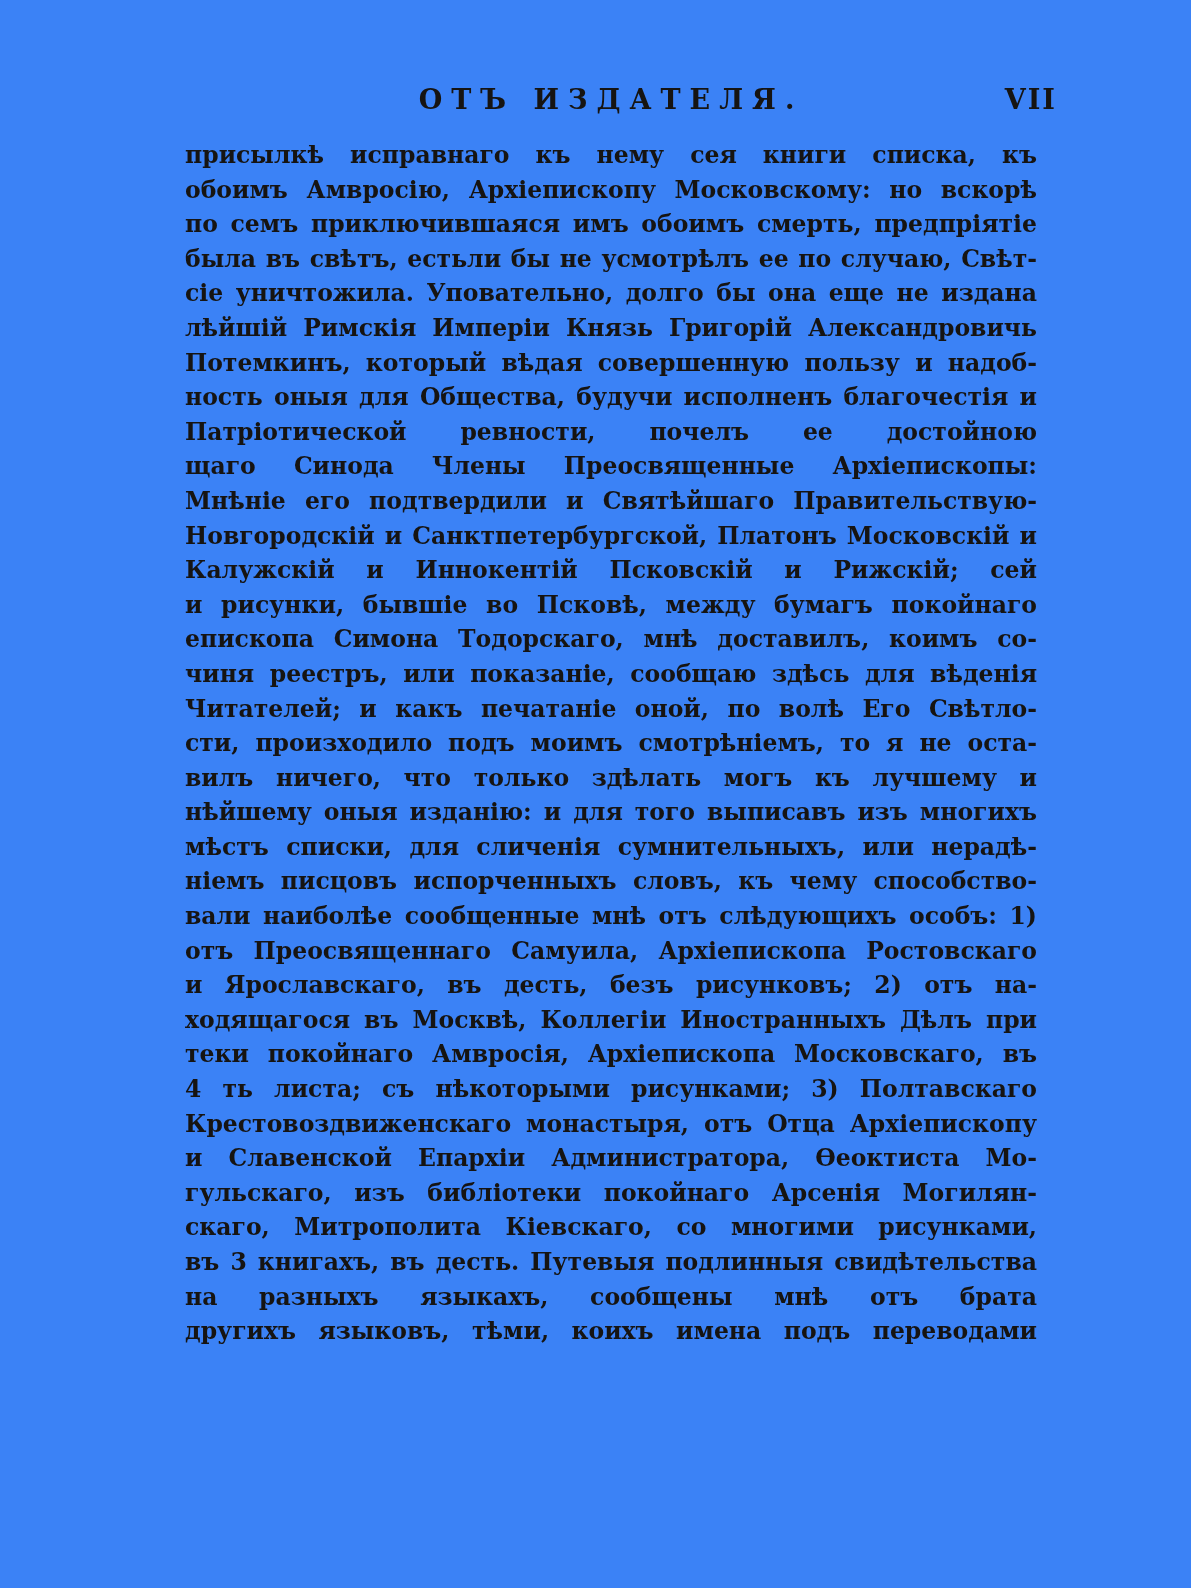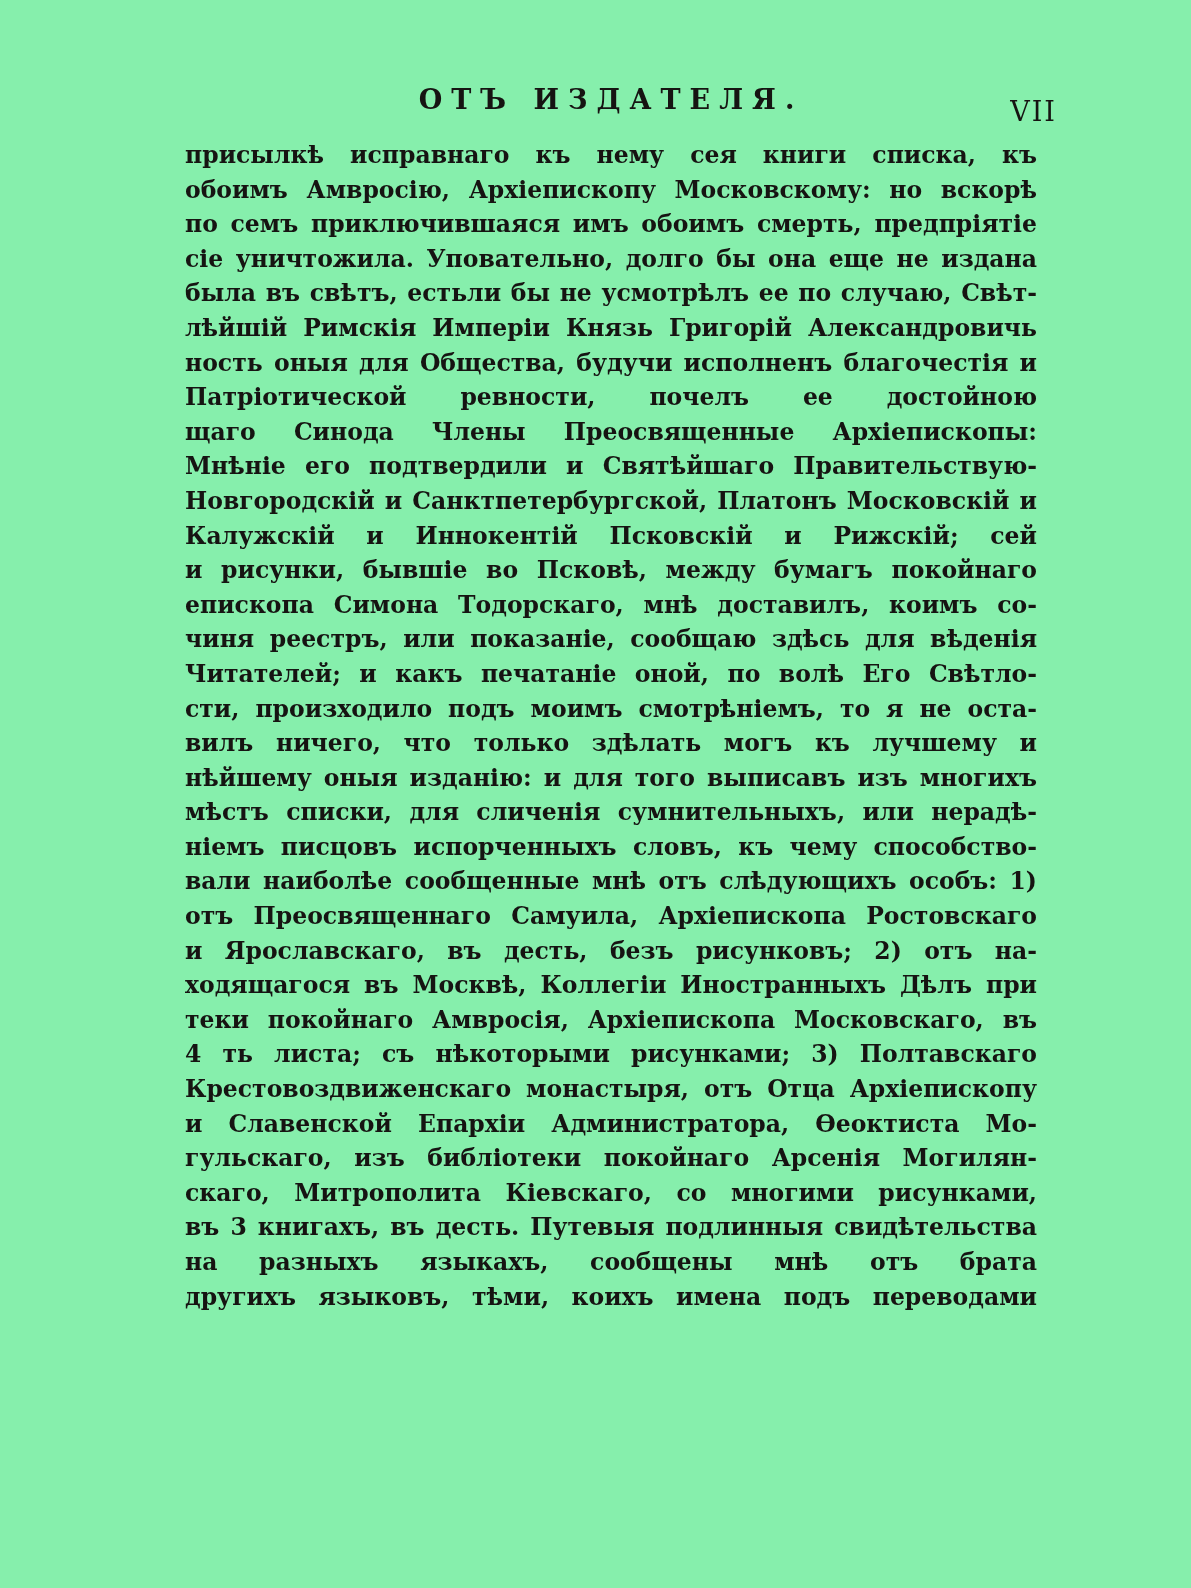--- a/index.html
+++ b/index.html
@@ -2,21 +2,21 @@
 <html><head>
 <meta charset="utf-8">
 <style>
   html, body { margin: 0; padding: 0; }
   body { background: #e8e8e4; }
   .page {
     position: relative;
     width: 1191px;
     height: 1588px;
     margin: 0 auto;
-    background: #86efac;
+    background: #3b82f6;
     font-family: "DejaVu Serif", serif;
     color: #161412;
     overflow: hidden;
   }
   .header {
     position: absolute;
     top: 84px;
     left: 185px;
     width: 852px;
     height: 40px;
@@ -26,23 +26,22 @@
     font-size: 27px;
     font-weight: bold;
     letter-spacing: 9px;
     white-space: nowrap;
   }
   .page-number {
     position: absolute;
     right: -20px;
     top: 0;
     font-size: 27px;
-    font-weight: normal;
+    font-weight: bold;
     letter-spacing: 2px;
-    margin-top: 12px;
   }
   .body {
     position: absolute;
     top: 138px;
     left: 185px;
     width: 852px;
     font-size: 23.5px;
     font-weight: bold;
     line-height: 34.6px;
   }
@@ -60,23 +59,24 @@
 
 <div class="page">
   <div class="header">
     <div class="title">ОТЪ ИЗДАТЕЛЯ.</div>
     <div class="page-number">VII</div>
   </div>
   <div class="body">
       <div class="line"><span>присылкѣ исправнаго къ нему сея книги списка, къ Преосвя-</span></div>
       <div class="line"><span>обоимъ </span><span class="it">Амвросію</span><span>, Архіепископу Московскому: но вскорѣ</span></div>
       <div class="line"><span>по семъ приключившаяся имъ обоимъ смерть, предпріятіе</span></div>
+      <div class="line"><span>была въ свѣтъ, естьли бы не усмотрѣлъ ее по случаю, Свѣт-</span></div>
       <div class="line"><span>сіе уничтожила. Уповательно, долго бы она еще не издана</span></div>
-      <div class="line"><span>была въ свѣтъ, естьли бы не усмотрѣлъ ее по случаю, Свѣт-</span></div>
       <div class="line"><span>лѣйшій </span><span class="it">Римскія</span><span> Имперіи Князь Григорій Александровичь</span></div>
+      <div class="line"><span class="it">Потемкинъ</span><span>, который вѣдая совершенную пользу и надоб-</span></div>
       <div class="line"><span>ность оныя для Общества, будучи исполненъ благочестія и</span></div>
       <div class="line"><span>Патріотической ревности, почелъ ее достойною напечатанія.</span></div>
       <div class="line"><span>щаго Синода Члены Преосвященные Архіепископы: </span></div>
       <div class="line"><span>Мнѣніе его подтвердили и Святѣйшаго Правительствую-</span></div>
       <div class="line"><span>Новгородскій и Санктпетербургской, Платонъ Московскій и</span></div>
       <div class="line"><span>Калужскій и Иннокентій Псковскій и Рижскій; сей пріискавъ</span></div>
       <div class="line"><span>и рисунки, бывшіе во Псковѣ, между бумагъ покойнаго Архі-</span></div>
       <div class="line"><span>епископа </span><span class="it">Симона Тодорскаго</span><span>, мнѣ доставилъ, коимъ со-</span></div>
       <div class="line"><span>чиня реестръ, или </span><span class="it">показаніе</span><span>, сообщаю здѣсь для вѣденія</span></div>
       <div class="line"><span>Читателей; и какъ печатаніе оной, по волѣ </span><span class="it">Его Свѣтло-</span></div>

